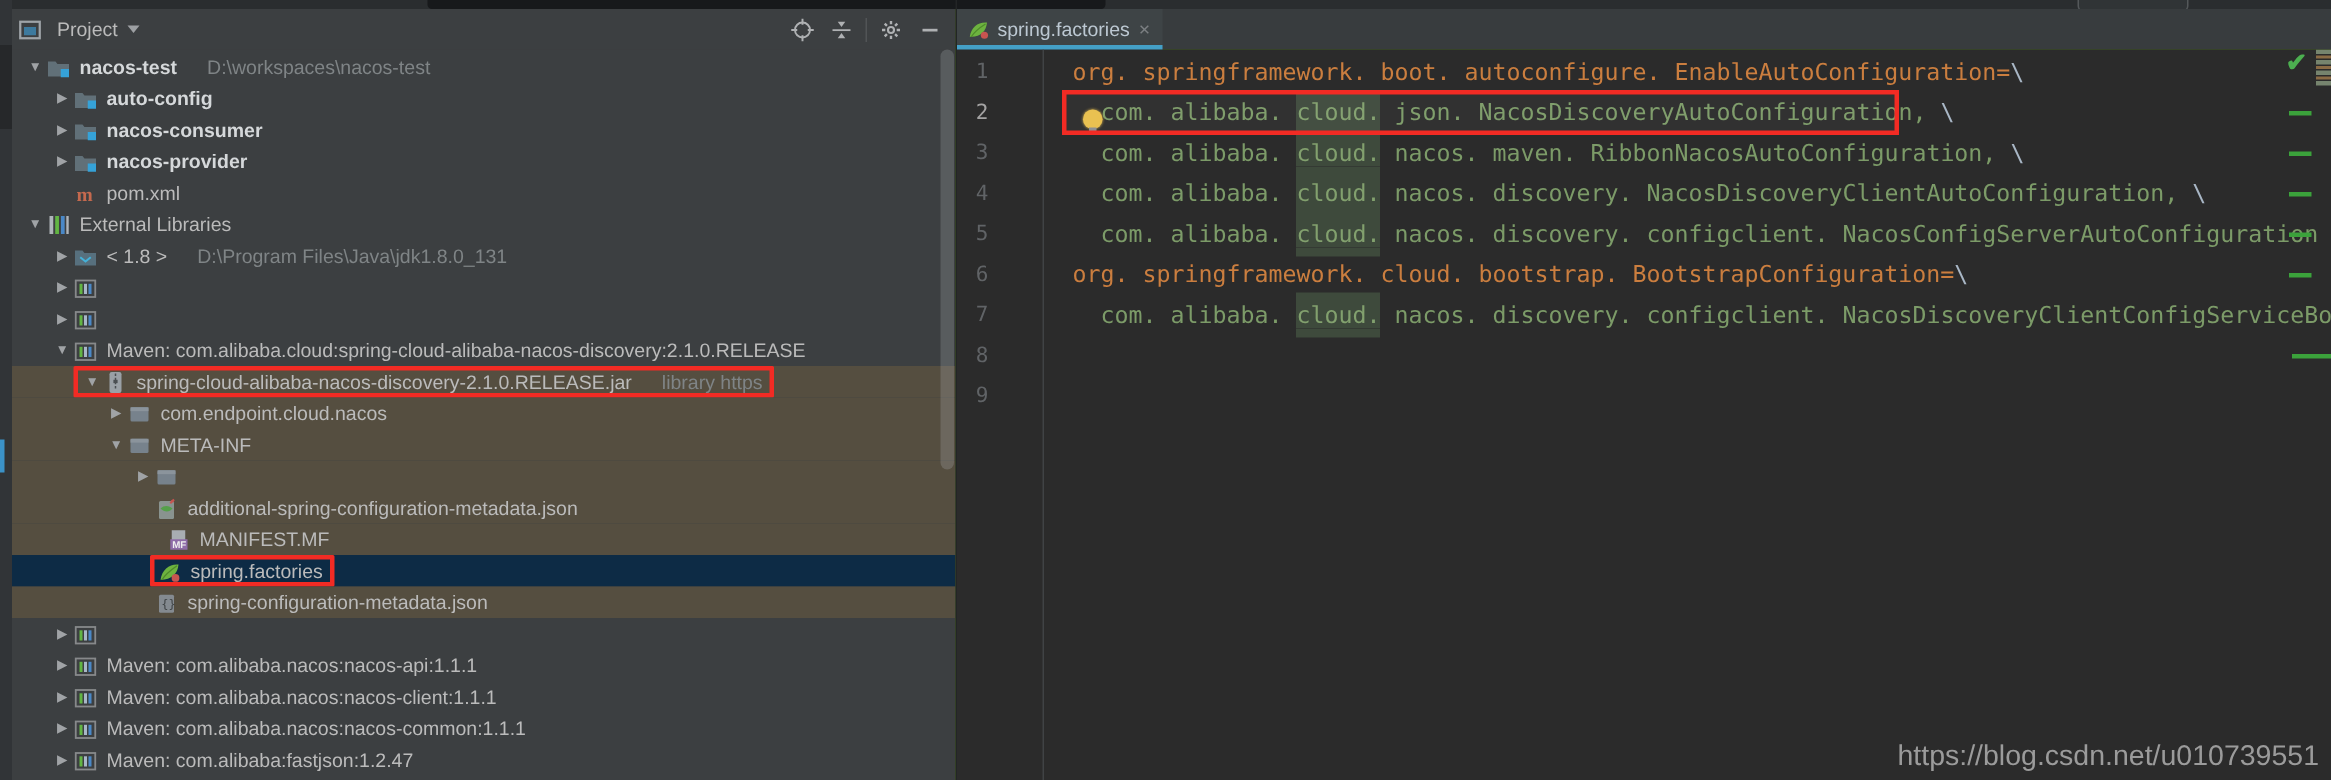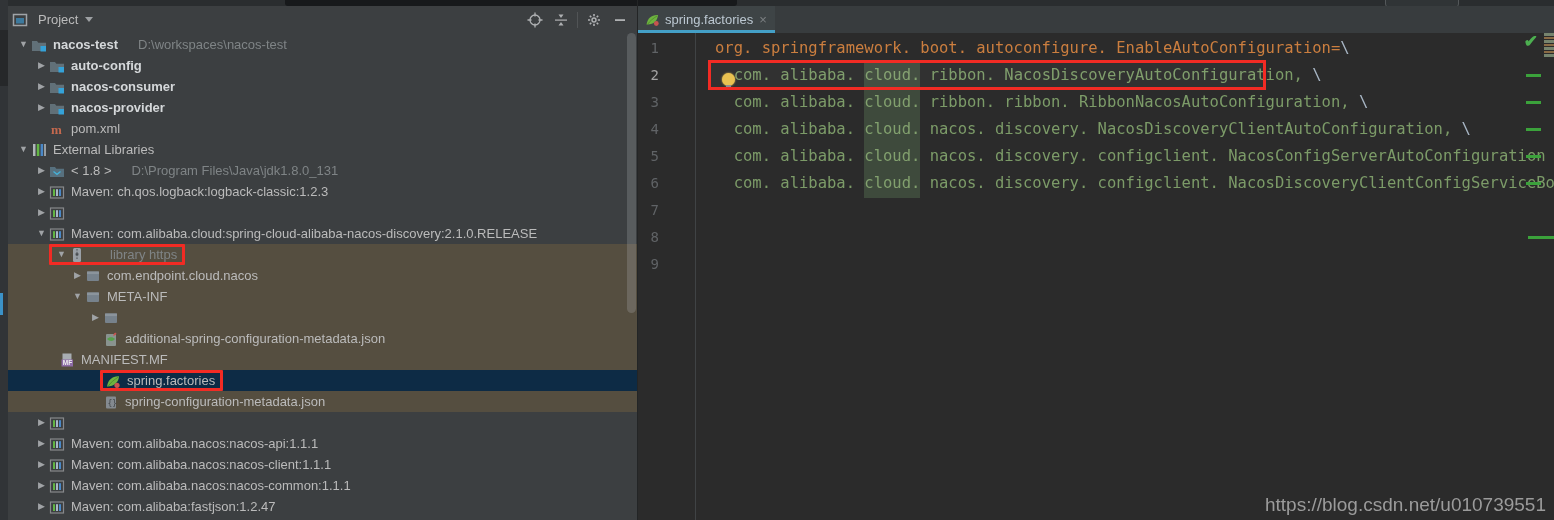--- a/index.html
+++ b/index.html
@@ -213,21 +213,20 @@
         <div class="tree-row" style="padding-left: 26px;">
           <span class="tree-arrow">▶</span>
           <span class="ticon">
             <svg width="16" height="16">
               <rect x="1.5" y="3" width="13" height="11" fill="none" stroke="#87898B" stroke-width="1.2"></rect>
               <rect x="4" y="5.2" width="2" height="6.8" fill="#62B543"></rect>
               <rect x="7" y="5.2" width="2" height="6.8" fill="#A9B7C6"></rect>
               <rect x="10" y="5.2" width="2" height="6.8" fill="#4A88C7"></rect>
             </svg>
           </span>
-          <span class="tree-label">Maven: ch.qos.logback:logback-classic:1.2.3</span>
         </div>
         <div class="tree-row" style="padding-left: 26px;">
           <span class="tree-arrow">▶</span>
           <span class="ticon">
             <svg width="16" height="16">
               <rect x="1.5" y="3" width="13" height="11" fill="none" stroke="#87898B" stroke-width="1.2"></rect>
               <rect x="4" y="5.2" width="2" height="6.8" fill="#62B543"></rect>
               <rect x="7" y="5.2" width="2" height="6.8" fill="#A9B7C6"></rect>
               <rect x="10" y="5.2" width="2" height="6.8" fill="#4A88C7"></rect>
             </svg>
@@ -248,20 +247,21 @@
         <div class="tree-row olive" style="padding-left: 44px;">
           <span class="redwrap">
             <span class="tree-arrow">▼</span>
             <span class="ticon">
               <svg width="16" height="16">
                 <rect x="4" y="1" width="8" height="14" rx="1.5" fill="#9AA0A6"></rect>
                 <path d="M8 2v11" stroke="#4A4E52" stroke-width="1" stroke-dasharray="1.6 1.2"></path>
                 <rect x="6.6" y="6.2" width="2.8" height="2.2" fill="#4A4E52"></rect>
               </svg>
             </span>
+            <span class="tree-label">spring-cloud-alibaba-nacos-discovery-2.1.0.RELEASE.jar</span>
             <span class="tree-suffix">library https</span>
           </span>
         </div>
         <div class="tree-row olive" style="padding-left: 62px;">
           <span class="tree-arrow">▶</span>
           <span class="ticon">
             <svg width="16" height="16">
               <rect x="2" y="3.5" width="12" height="9.5" rx="1" fill="#77828C"></rect>
               <rect x="2" y="3.5" width="12" height="2.6" fill="#8B949C"></rect>
             </svg>
@@ -292,21 +292,21 @@
           <span class="ticon">
             <svg width="16" height="16">
               <rect x="3" y="3" width="10" height="12" rx="1" fill="#89938F"></rect>
               <path d="M4 8c2.5-2.6 6-2 8 0-2 2.6-5.5 2.6-8 0" fill="#55A04A"></path>
               <path d="M10.5 4.5L13 2" stroke="#C75450" stroke-width="1.4"></path>
               <path d="M13 2l-0.5 2.2L10.8 2.6z" fill="#C75450"></path>
             </svg>
           </span>
           <span class="tree-label">additional-spring-configuration-metadata.json</span>
         </div>
-        <div class="tree-row olive" style="padding-left: 36px;">
+        <div class="tree-row olive" style="padding-left: 88px;">
           <span class="tree-arrow"></span>
           <span class="ticon">
             <svg width="16" height="16">
               <rect x="3.5" y="1.5" width="9" height="7" fill="#A8ADB2"></rect>
               <rect x="2.5" y="7.5" width="11.5" height="7" fill="#8E6CA8"></rect>
               <text x="3.8" y="13.4" font-size="6.5" font-weight="bold" fill="#EFEFEF" font-family="sans-serif">MF</text>
             </svg>
           </span>
           <span class="tree-label">MANIFEST.MF</span>
         </div>
@@ -420,24 +420,25 @@
         <div class="gutter-num">4</div>
         <div class="gutter-num">5</div>
         <div class="gutter-num">6</div>
         <div class="gutter-num">7</div>
         <div class="gutter-num">8</div>
         <div class="gutter-num">9</div>
       </div>
     <div class="gutter-border"></div>
     <div class="code-lines" id="code-lines">
         <div class="code-line"><span class="seg-k">org. springframework. boot. autoconfigure. EnableAutoConfiguration=</span><span class="seg-p">\</span></div>
-        <div class="code-line"><span class="seg-v">  com. alibaba. </span><span class="seg-h">cloud.</span><span class="seg-v"> ribbon. NacosDiscoveryAutoConfiguration, </span><span class="seg-p">\</span></div>
-        <div class="code-line"><span class="seg-v">  com. alibaba. </span><span class="seg-h">cloud.</span><span class="seg-v"> ribbon. ribbon. RibbonNacosAutoConfiguration, </span><span class="seg-p">\</span></div>
+        <div class="code-line"><span class="seg-v">  com. alibaba. </span><span class="seg-h">cloud.</span><span class="seg-v"> json. NacosDiscoveryAutoConfiguration, </span><span class="seg-p">\</span></div>
+        <div class="code-line"><span class="seg-v">  com. alibaba. </span><span class="seg-h">cloud.</span><span class="seg-v"> nacos. maven. RibbonNacosAutoConfiguration, </span><span class="seg-p">\</span></div>
         <div class="code-line"><span class="seg-v">  com. alibaba. </span><span class="seg-h">cloud.</span><span class="seg-v"> nacos. discovery. NacosDiscoveryClientAutoConfiguration, </span><span class="seg-p">\</span></div>
         <div class="code-line"><span class="seg-v">  com. alibaba. </span><span class="seg-h">cloud.</span><span class="seg-v"> nacos. discovery. configclient. NacosConfigServerAutoConfiguration</span></div>
+        <div class="code-line"><span class="seg-k">org. springframework. cloud. bootstrap. BootstrapConfiguration=</span><span class="seg-p">\</span></div>
         <div class="code-line"><span class="seg-v">  com. alibaba. </span><span class="seg-h">cloud.</span><span class="seg-v"> nacos. discovery. configclient. NacosDiscoveryClientConfigServiceBootstrapConfiguration</span></div>
         <div class="code-line"></div>
       </div>
     <div class="bulb"></div>
     <div class="editor-redbox"></div>
     <div class="inspect-check">✔</div>
     <div class="stripe-cluster" id="stripe-cluster">
         <div class="stripe-bar" style="background: rgb(118, 132, 110);"></div>
         <div class="stripe-bar" style="background: rgb(138, 107, 69);"></div>
         <div class="stripe-bar" style="background: rgb(118, 132, 110);"></div>

